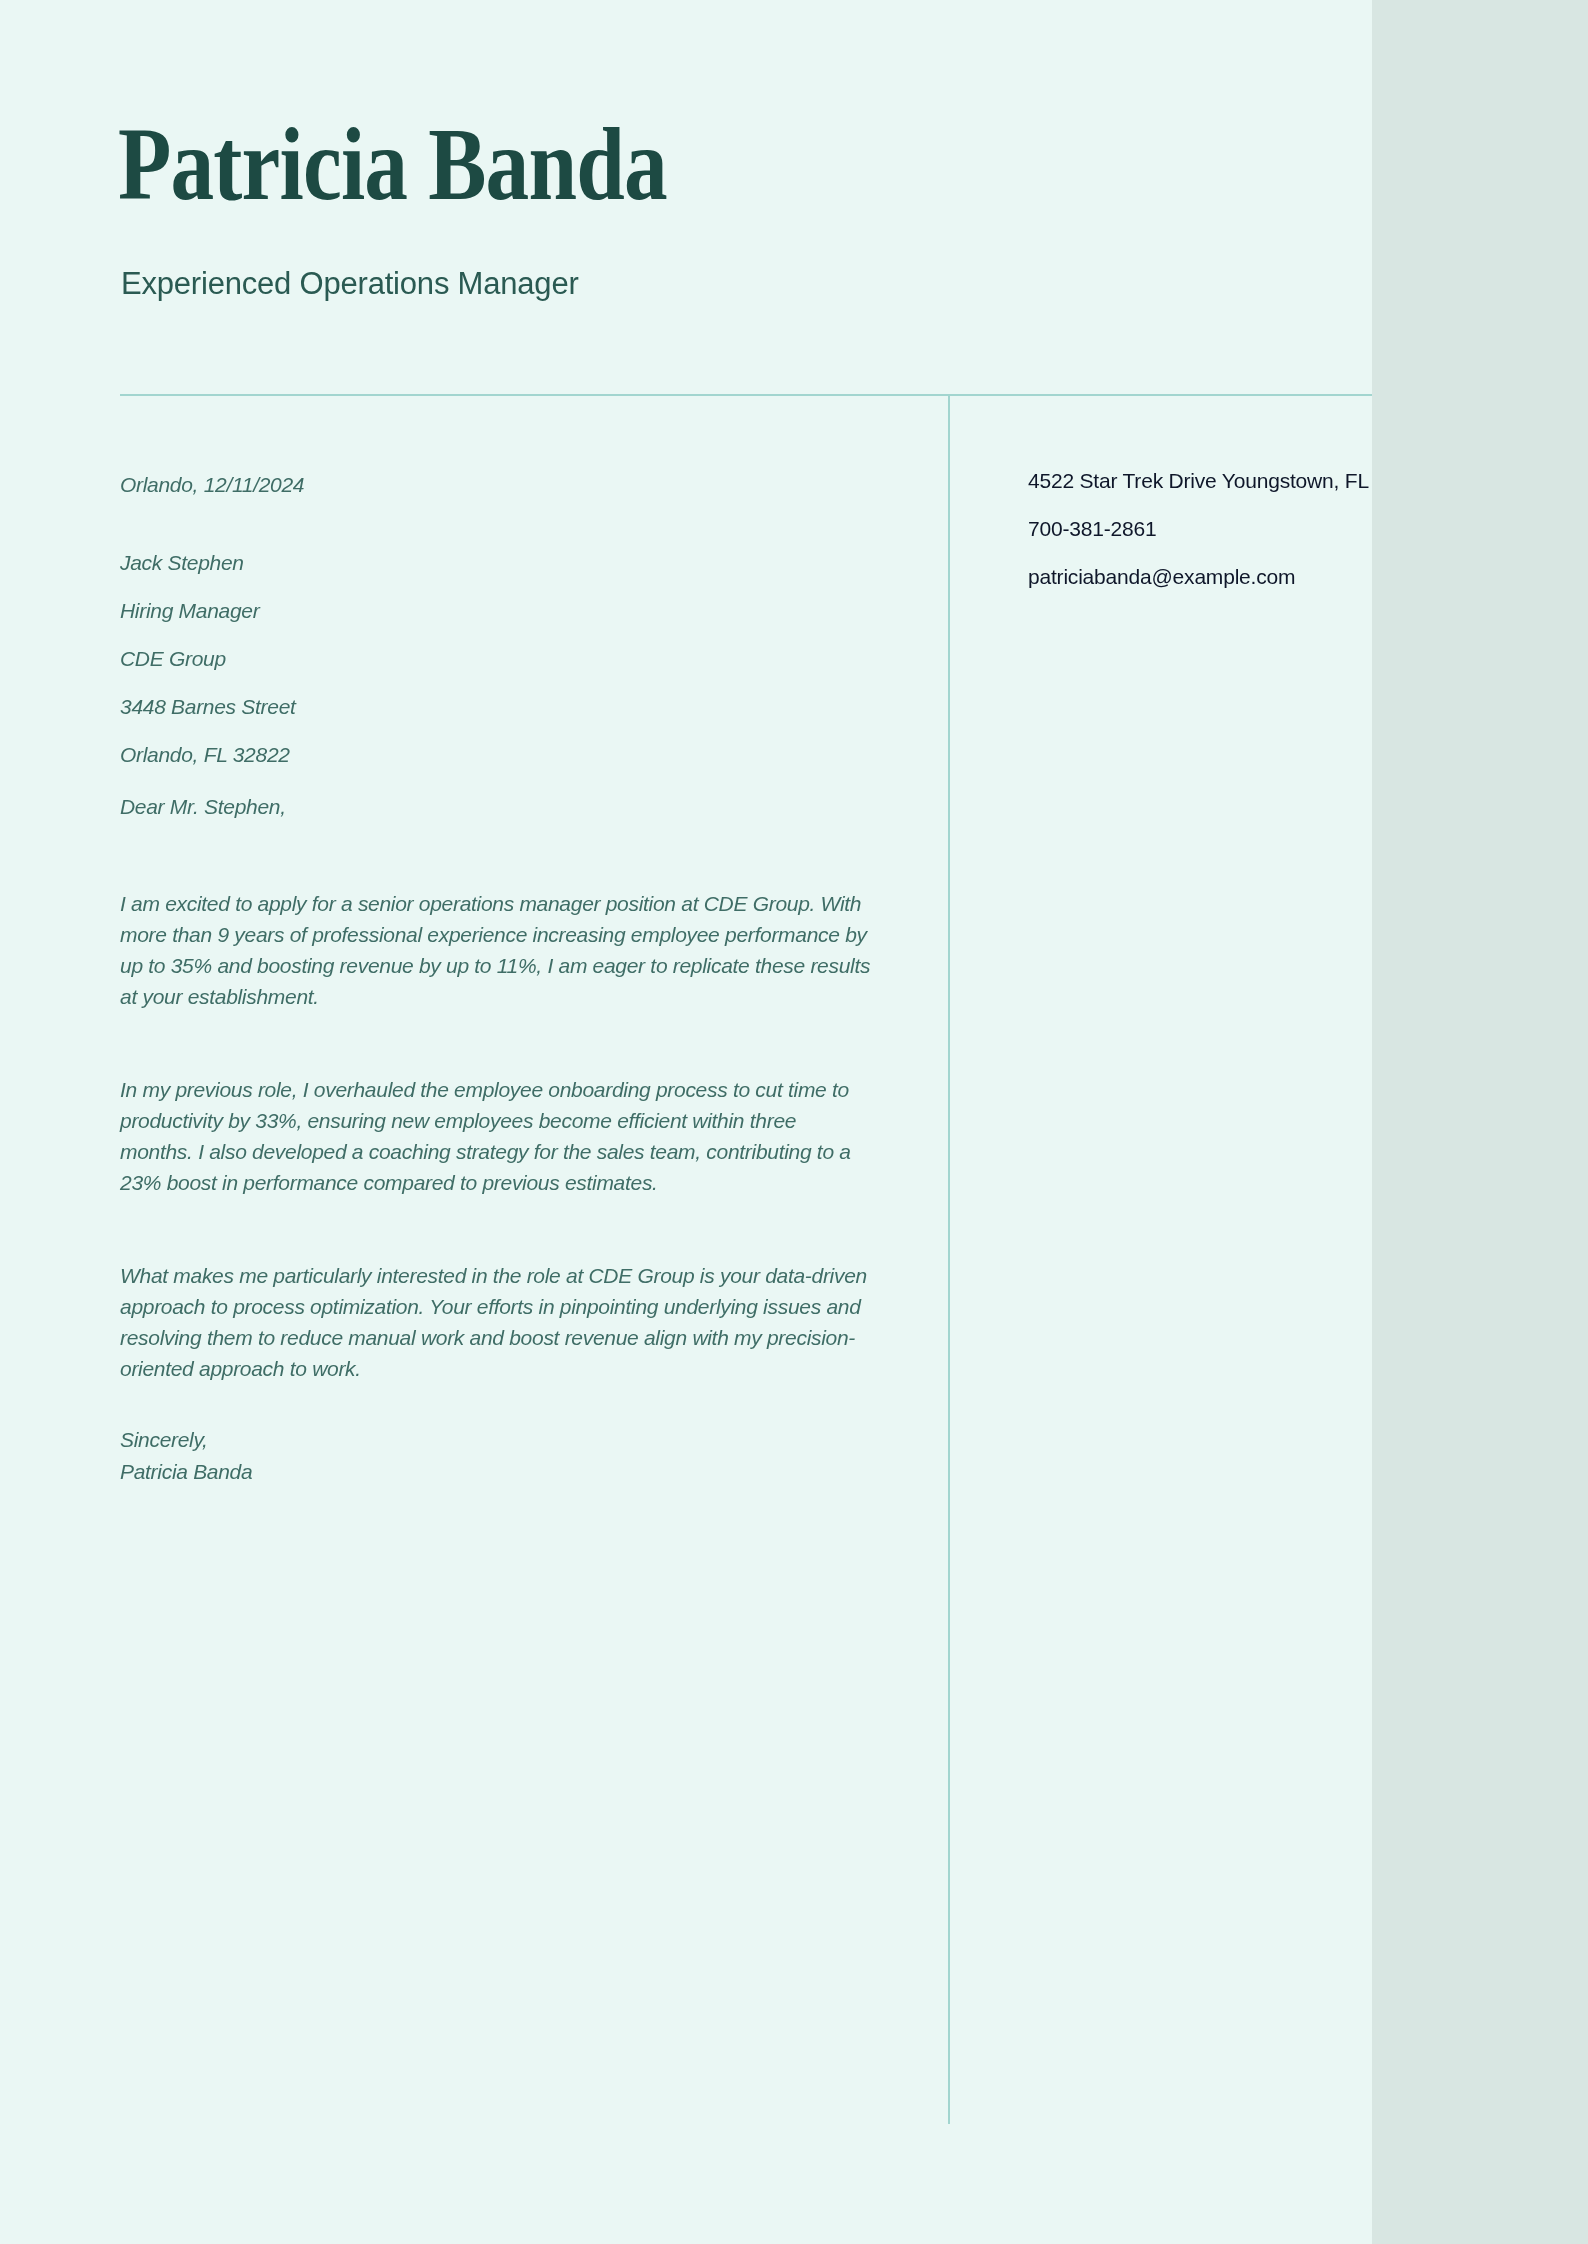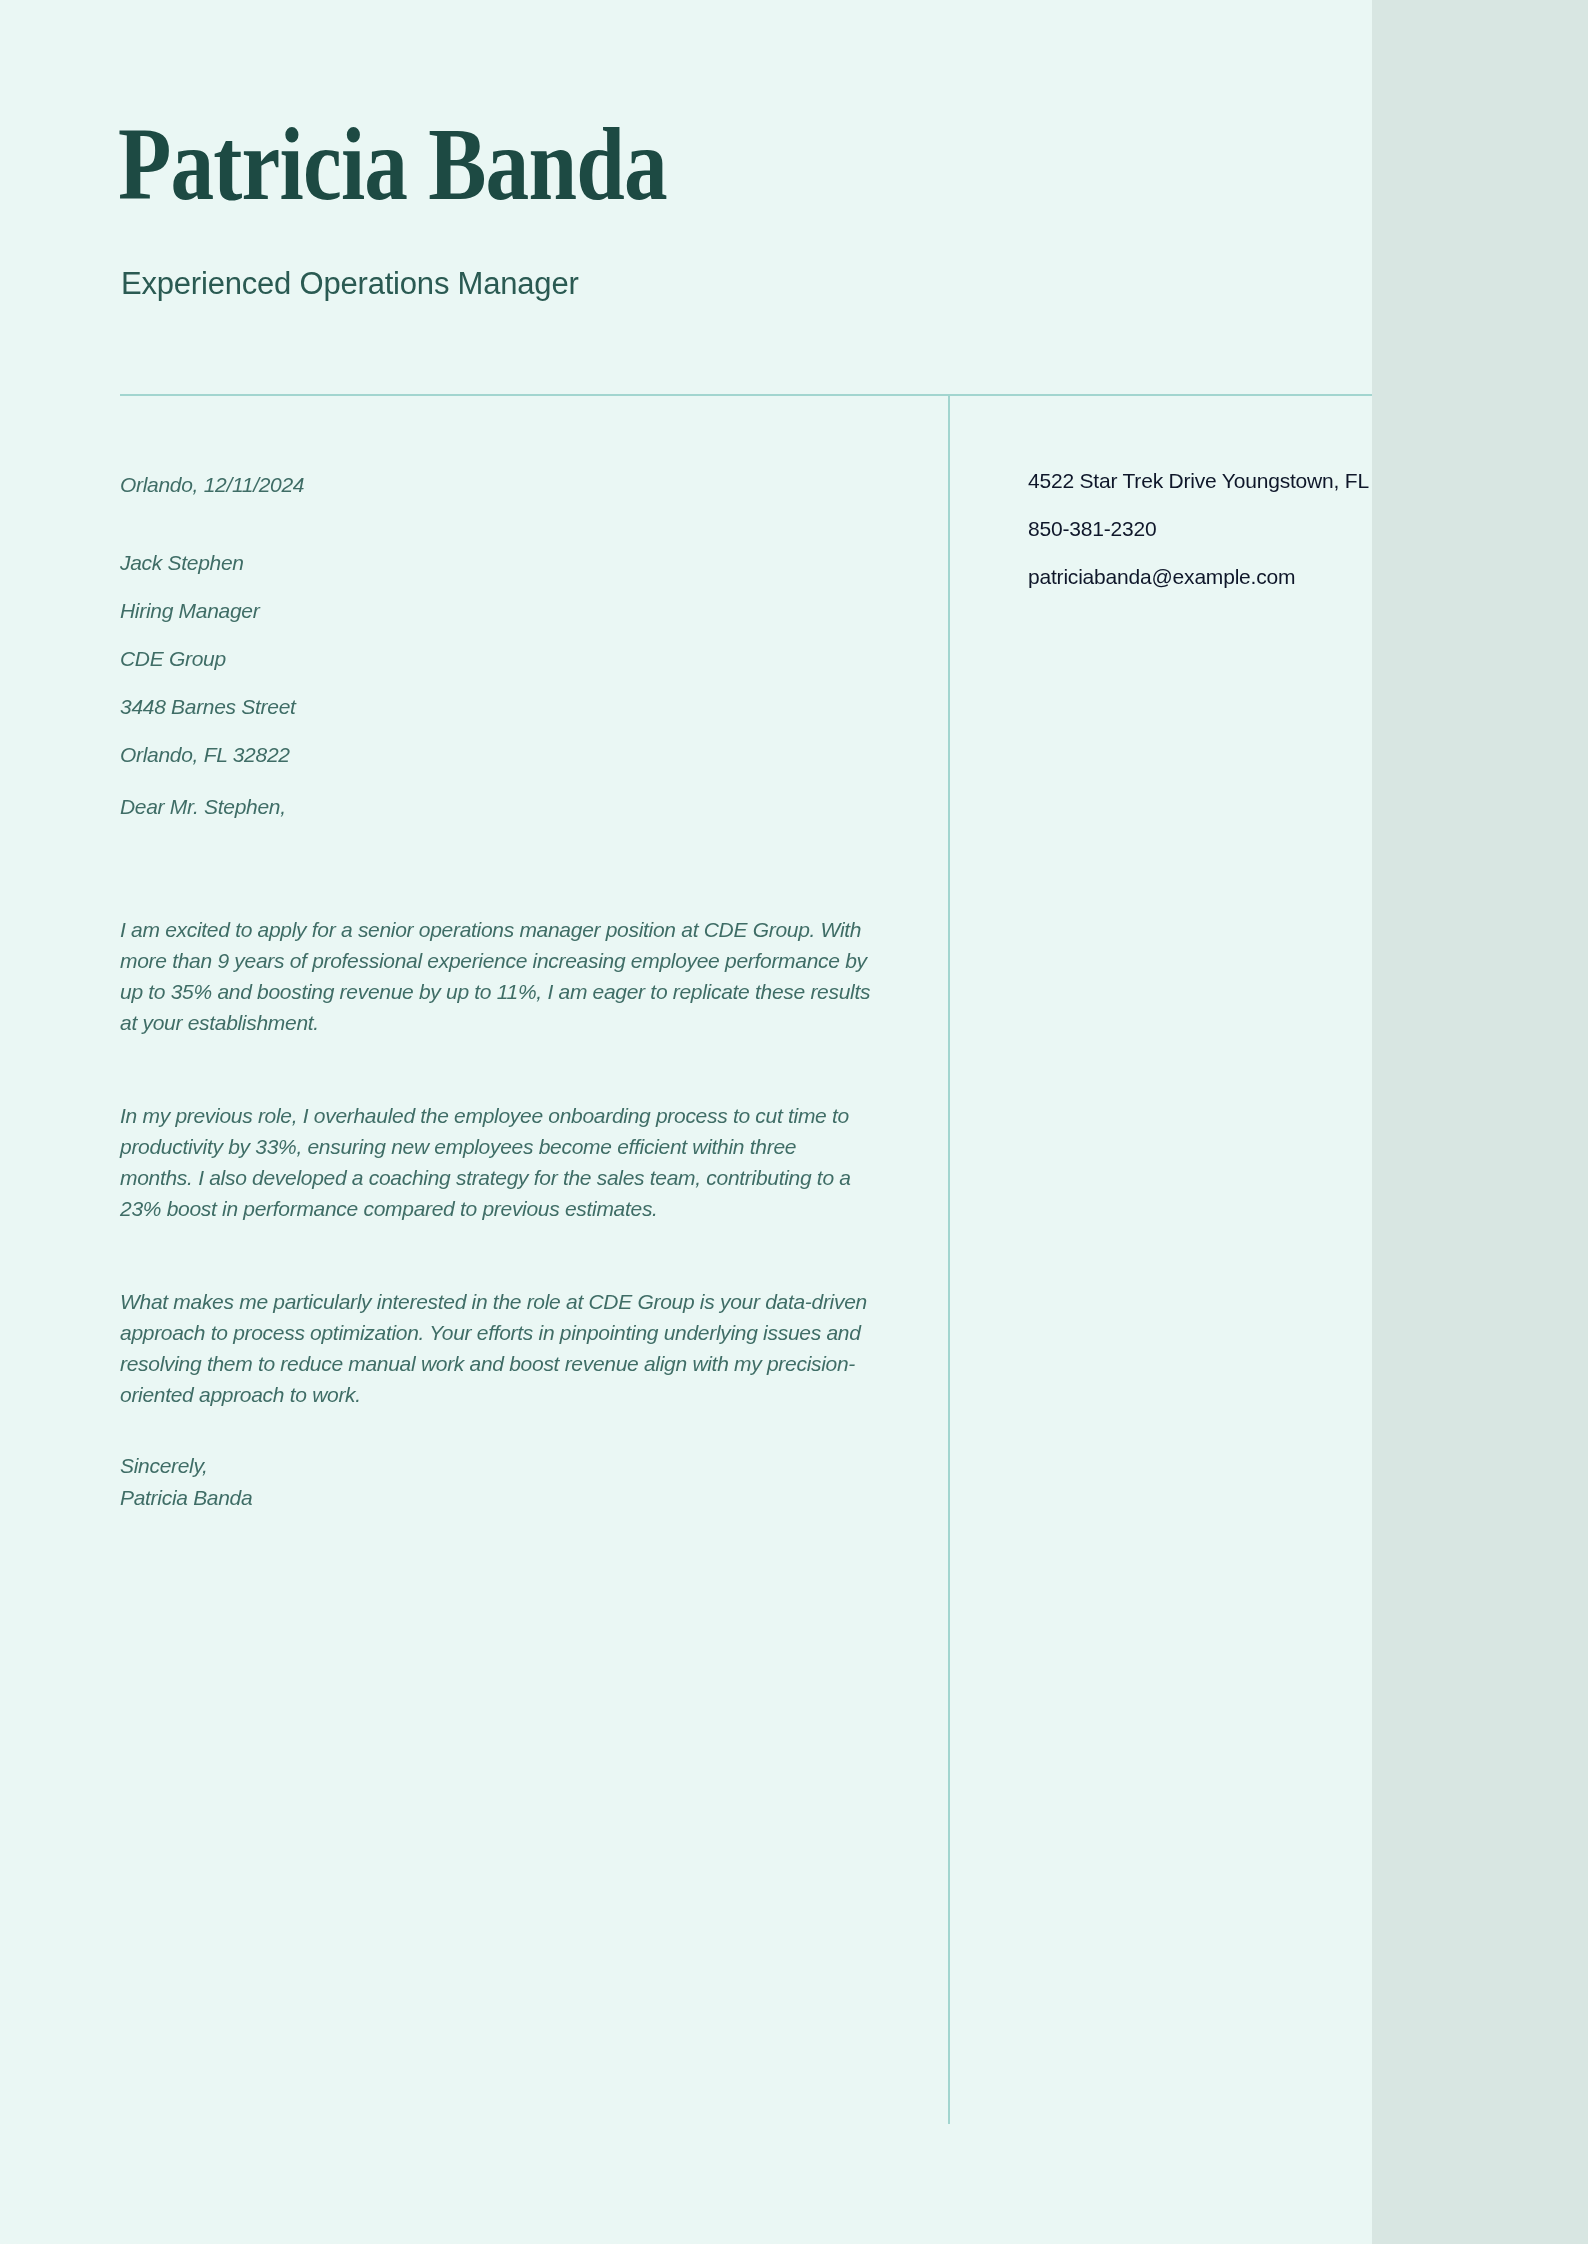--- a/index.html
+++ b/index.html
@@ -66,21 +66,21 @@
     line-height: 22px;
     margin-bottom: 56px;
   }
   .addr-line {
     line-height: 22px;
     margin-bottom: 26px;
   }
   .salutation {
     margin-top: 30px;
     line-height: 22px;
-    margin-bottom: 96px;
+    margin-bottom: 70px;
   }
   .body-par {
     white-space: pre-line;
     line-height: 31px;
     margin-bottom: 62px;
   }
   .closing-block {
     margin-top: -22px;
     line-height: 32px;
   }
@@ -140,17 +140,17 @@
 
     <div class="closing-block">
       <p>Sincerely,</p>
       <p>Patricia Banda</p>
     </div>
 
   </div>
 
   <div class="contact-col">
     <p class="contact-line">4522 Star Trek Drive Youngstown, FL 32466</p>
-    <p class="contact-line">850-381-2320</p>
+    <p class="contact-line">700-381-2861</p>
     <p class="contact-line">patriciabanda@example.com</p>
   </div>
 
 </div>
 
 </body></html>

